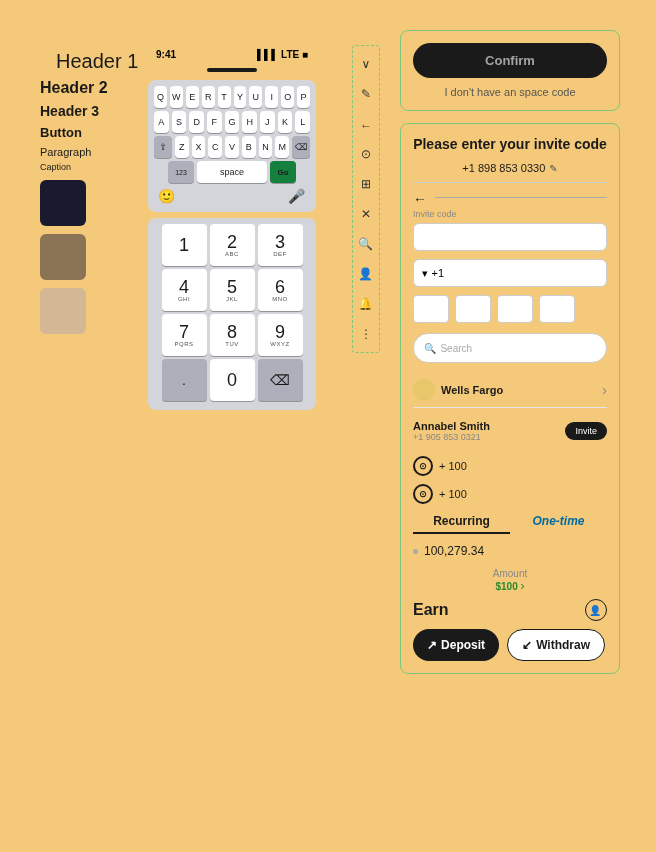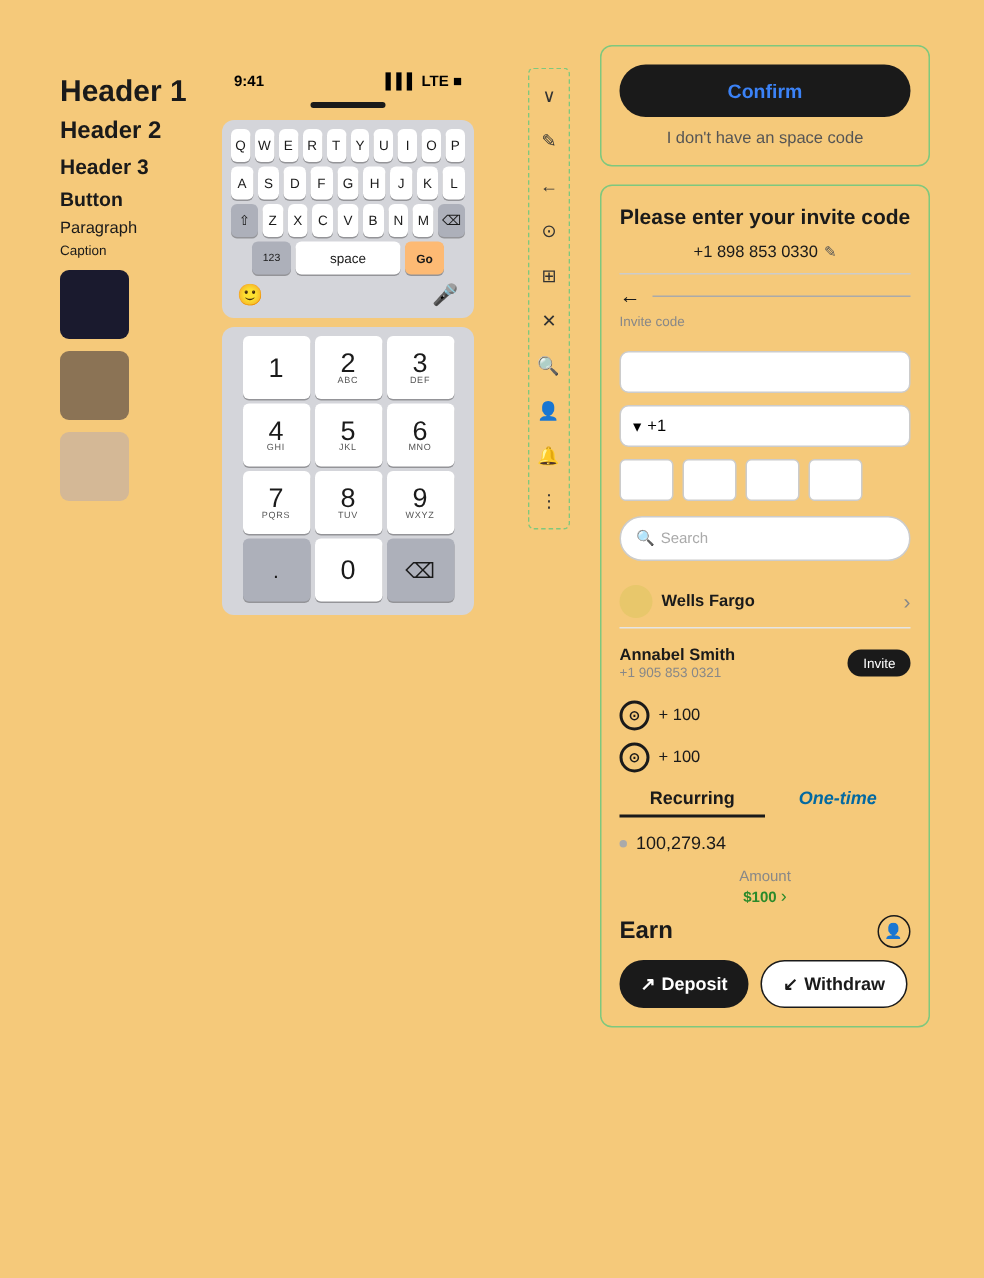--- a/index.html
+++ b/index.html
@@ -14,23 +14,24 @@
 
     
     .left-panel {
       position: absolute;
       left: 40px;
       top: 50px;
       width: 100px;
     }
     .header1 {
       font-size: 20px;
-      font-weight: 700;
+      font-weight: 400;
       color: #1a1a1a;
       margin-bottom: 6px;
+      margin-left: 16px;
     }
     .header2 {
       font-size: 16px;
       font-weight: 700;
       color: #1a1a1a;
       margin-bottom: 6px;
     }
     .header3 {
       font-size: 14px;
       font-weight: 700;
@@ -114,21 +115,21 @@
       background: #adb0ba;
       color: #1a1a1a;
     }
     .key.wide {
       width: 26px;
     }
     .key.space {
       width: 70px;
     }
     .key.go {
-      background: #fdba74;
+      background: #15803d;
       width: 26px;
       font-size: 8px;
       font-weight: 700;
     }
     .key.num-toggle {
       width: 26px;
       font-size: 7px;
     }
     .emoji-row {
       display: flex;
@@ -212,21 +213,21 @@
 
     
     .confirm-section {
       border: 1.5px solid #7ec87e;
       border-radius: 8px;
       padding: 12px;
       margin-bottom: 12px;
     }
     .confirm-btn {
       background: #1a1a1a;
-      color: #3b82f6;
+      color: #a3a3a3;
       border: none;
       border-radius: 24px;
       padding: 10px;
       width: 100%;
       font-size: 13px;
       font-weight: 600;
       cursor: pointer;
       margin-bottom: 8px;
     }
     .no-invite {
@@ -277,21 +278,21 @@
     }
     .code-line {
       border: none;
       border-top: 1px solid #aaa;
       margin: 4px 0 8px 24px;
       width: calc(100% - 24px);
     }
     .invite-code-label {
       font-size: 9px;
       color: #888;
-      margin-bottom: 15px;
+      margin-bottom: 4px;
     }
     .invite-code-input {
       border: 1px solid #ccc;
       border-radius: 6px;
       padding: 6px;
       width: 100%;
       font-size: 11px;
       margin-bottom: 8px;
       background: white;
       height: 28px;

